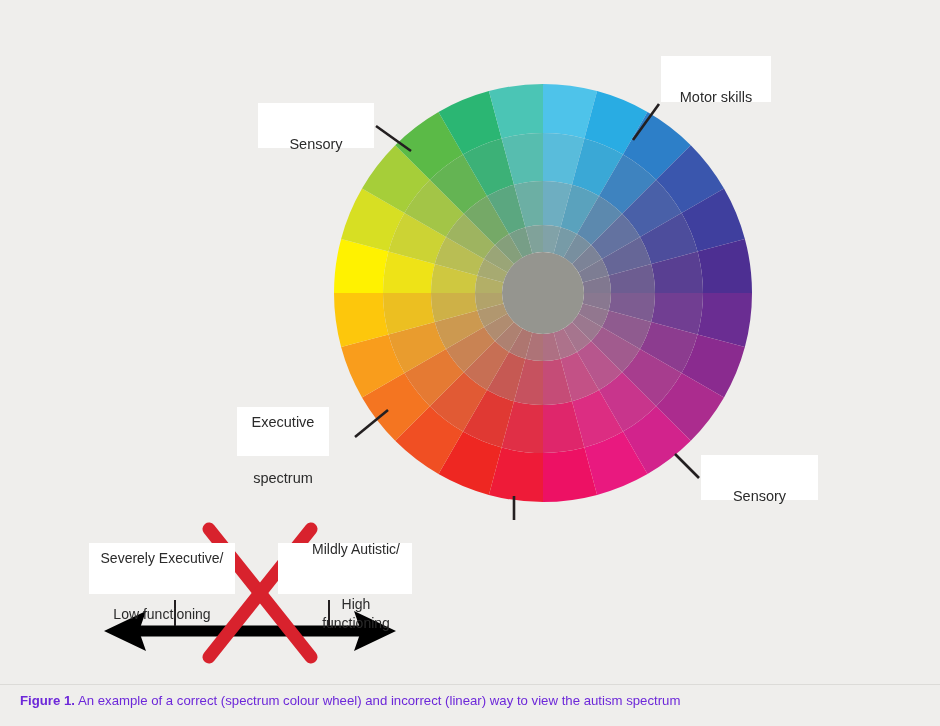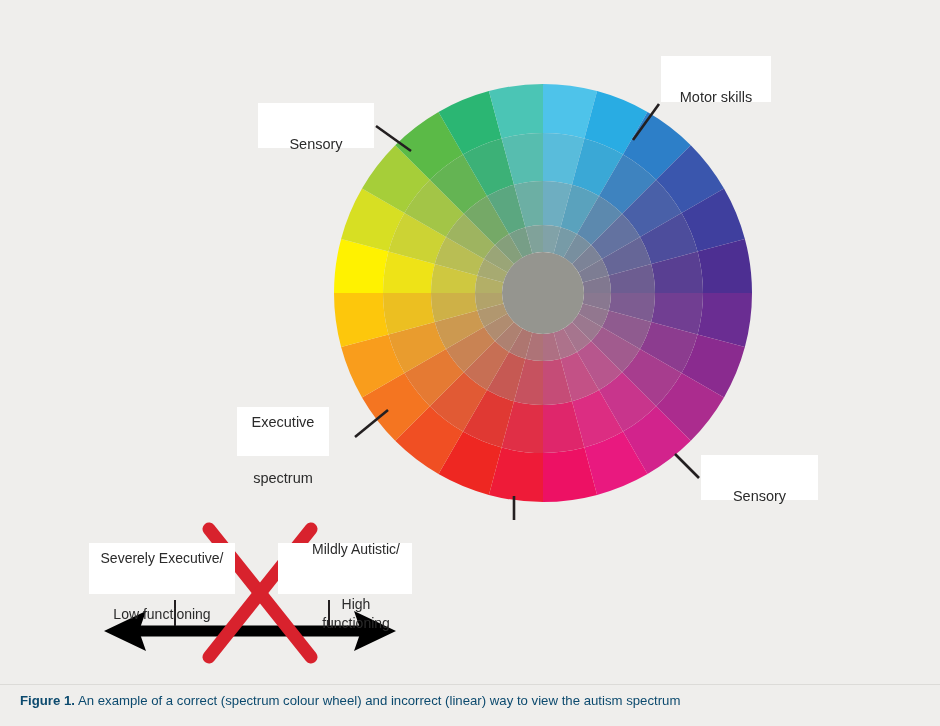--- a/index.html
+++ b/index.html
@@ -72,21 +72,21 @@
     height: 42px;
     background: #efeeec;
     border-top: 1px solid #dcdbd8;
     box-sizing: border-box;
   }
   #caption-text {
     position: absolute;
     left: 20px;
     top: 8px;
     font-size: 13.2px;
-    color: #0c4a6e;
+    color: #6d28d9;
     white-space: nowrap;
   }
   #caption-label {
     font-weight: bold;
   }
 </style>
 </head>
 <body>
 
 <div id="figure-root">

